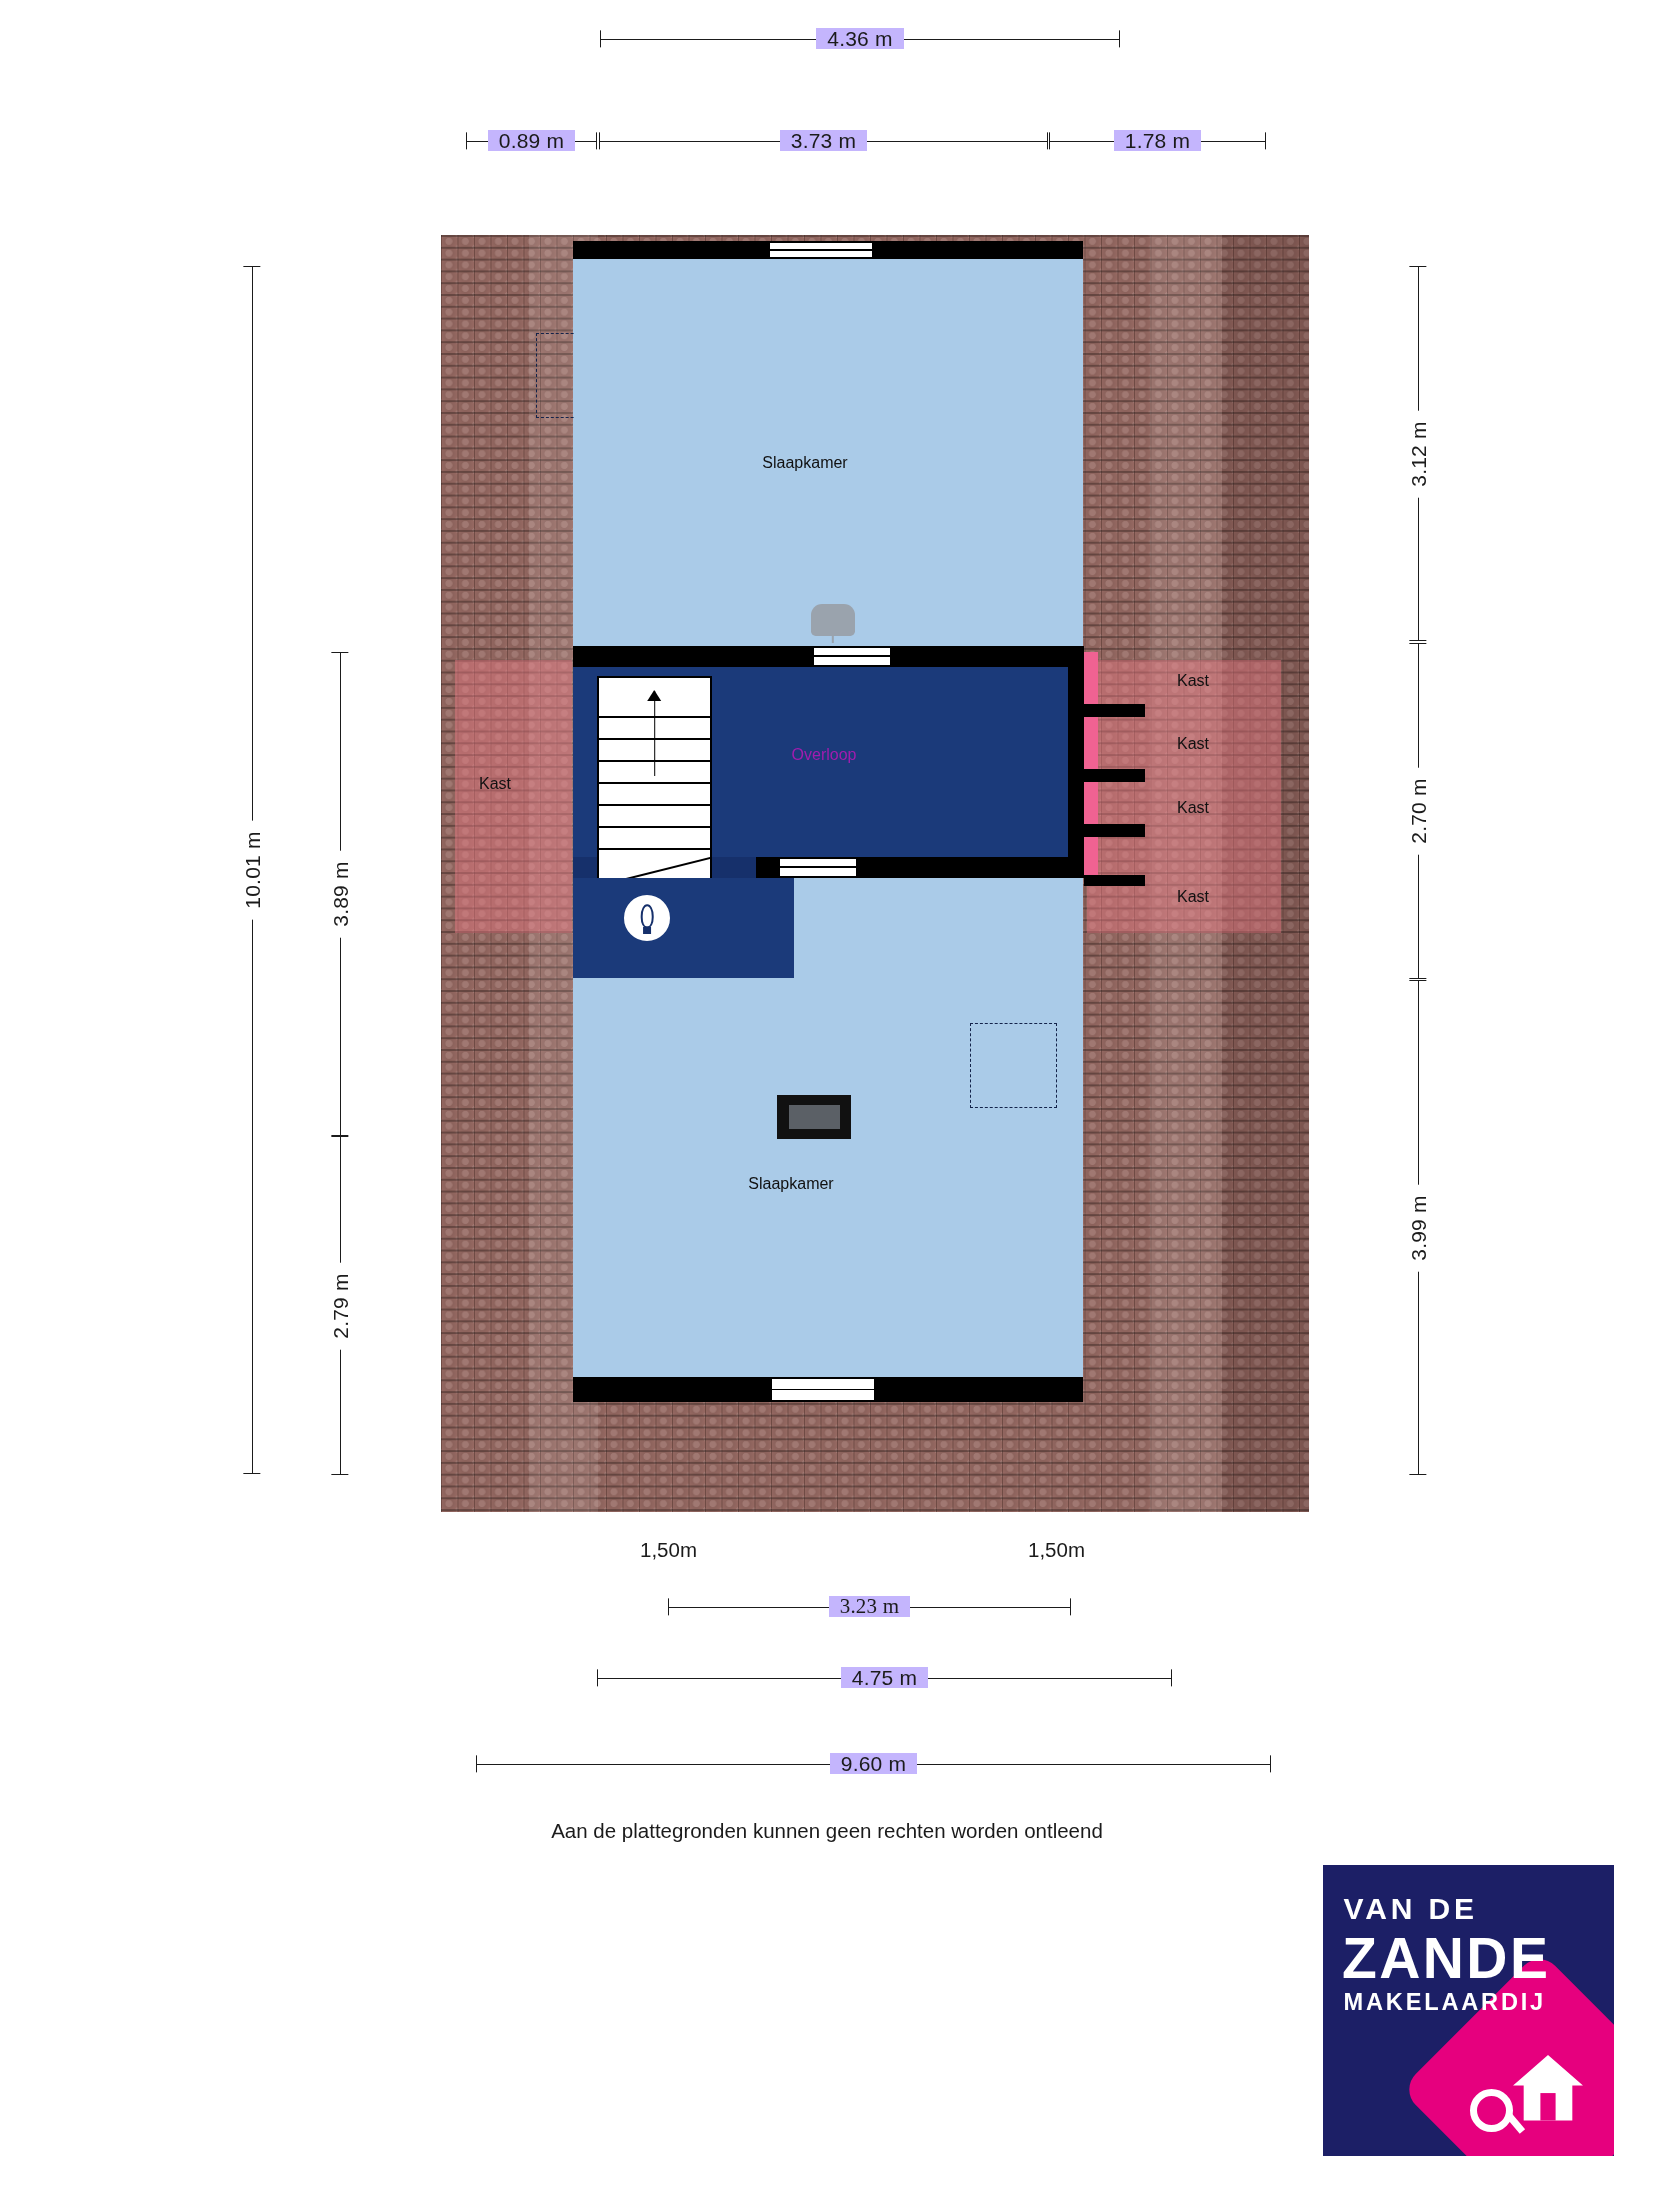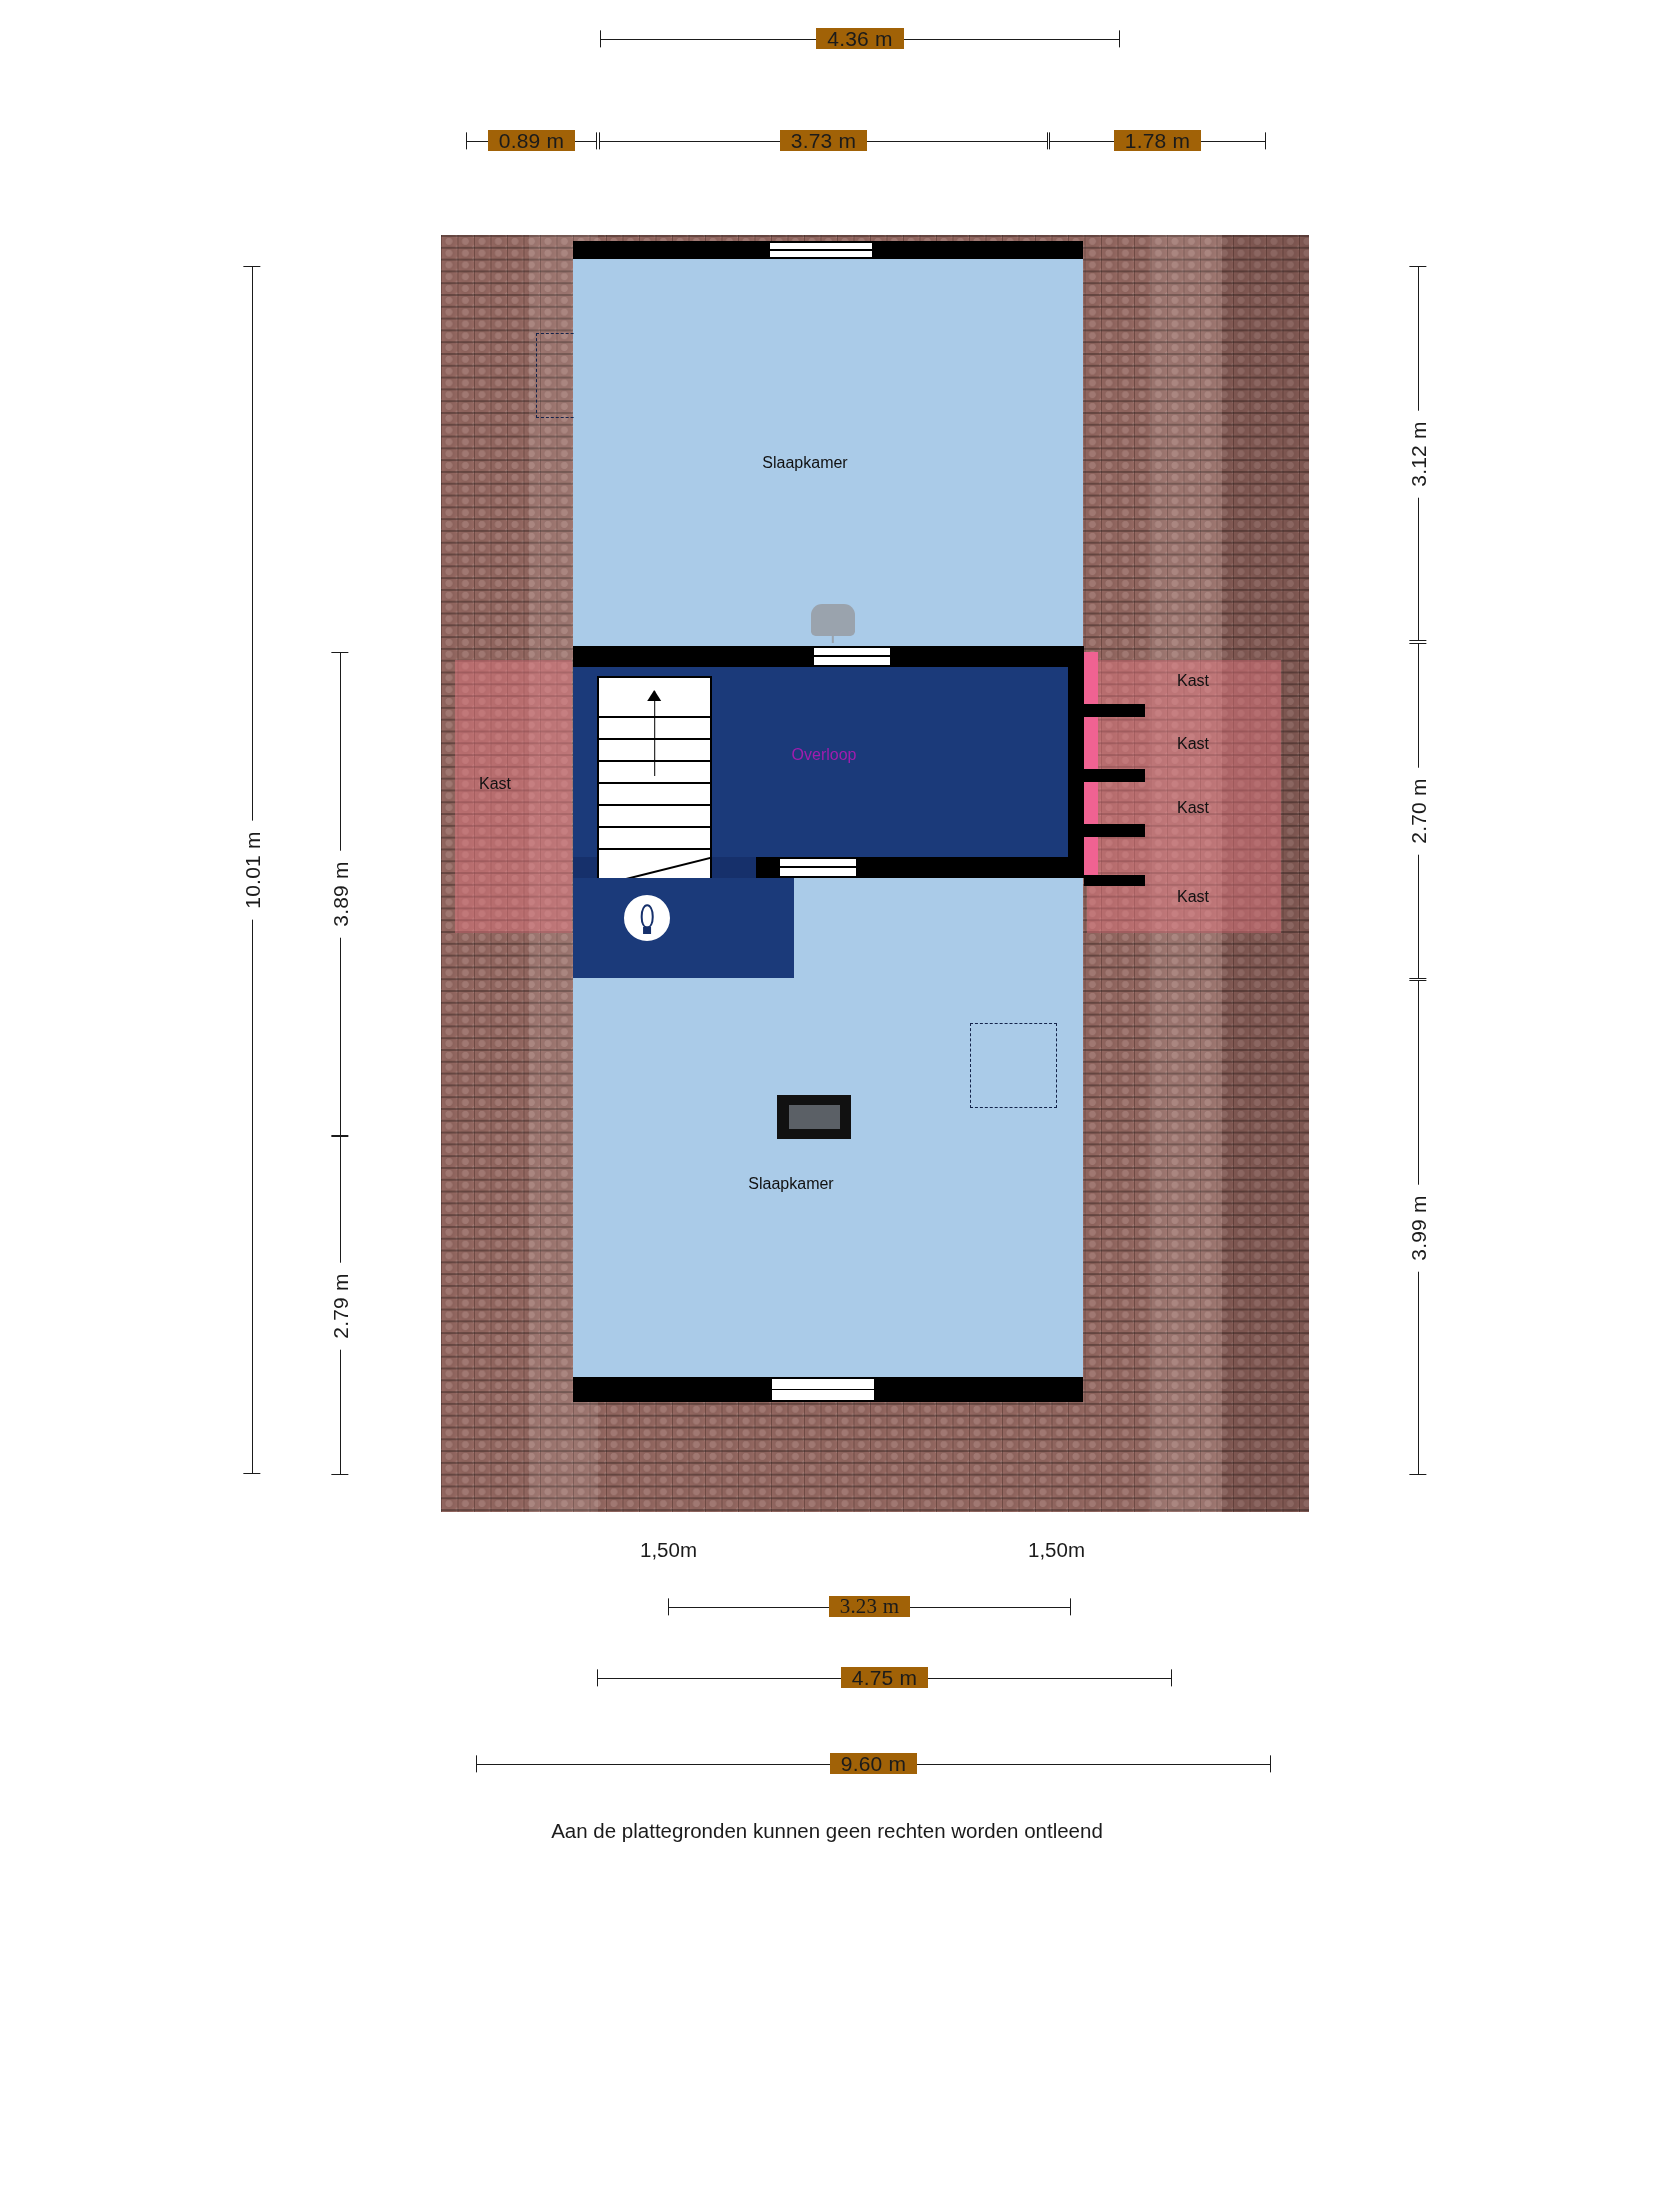--- a/index.html
+++ b/index.html
@@ -45,21 +45,21 @@
     transform: translateY(-50%);
     width: 1.2px;
     height: 17.3px;
     background: #1b1b1b;
   }
   .dim-h .cap-l { left: 0; }
   .dim-h .cap-r { right: 0; }
   .dim-h .lbl {
     position: relative;
     margin: 0 auto;
-    background: #a16207;
+    background: #c4b5fd;
     padding: 0 11px;
     line-height: 1;
     white-space: nowrap;
     z-index: 2;
   }
 
   .dim-v {
     display: flex;
     justify-content: center;
   }
@@ -531,15 +531,26 @@
     <span class="bar"></span>
     <span class="cap-l"></span>
     <span class="cap-r"></span>
     <span class="lbl">9.60 m</span>
   </div>
 
   <div class="disclaimer" style="top:1817px;">
     <div>Aan de plattegronden kunnen geen rechten worden ontleend</div>
   </div>
 
+  <div id="logo">
+    <div class="logo-shape"></div>
+    <div class="logo-l1">VAN DE</div>
+    <div class="logo-l2">ZANDE</div>
+    <div class="logo-l3">MAKELAARDIJ</div>
+    <svg class="logo-house" viewBox="0 0 100 100">
+      <path d="M50 8 L96 48 L82 48 L82 94 L18 94 L18 48 L4 48 Z" fill="#ffffff"></path>
+      <rect x="40" y="58" width="20" height="36" fill="#e6007e"></rect>
+    </svg>
+    <div class="logo-mag"></div>
+  </div>
 
 </div>
 
 
 </body></html>

